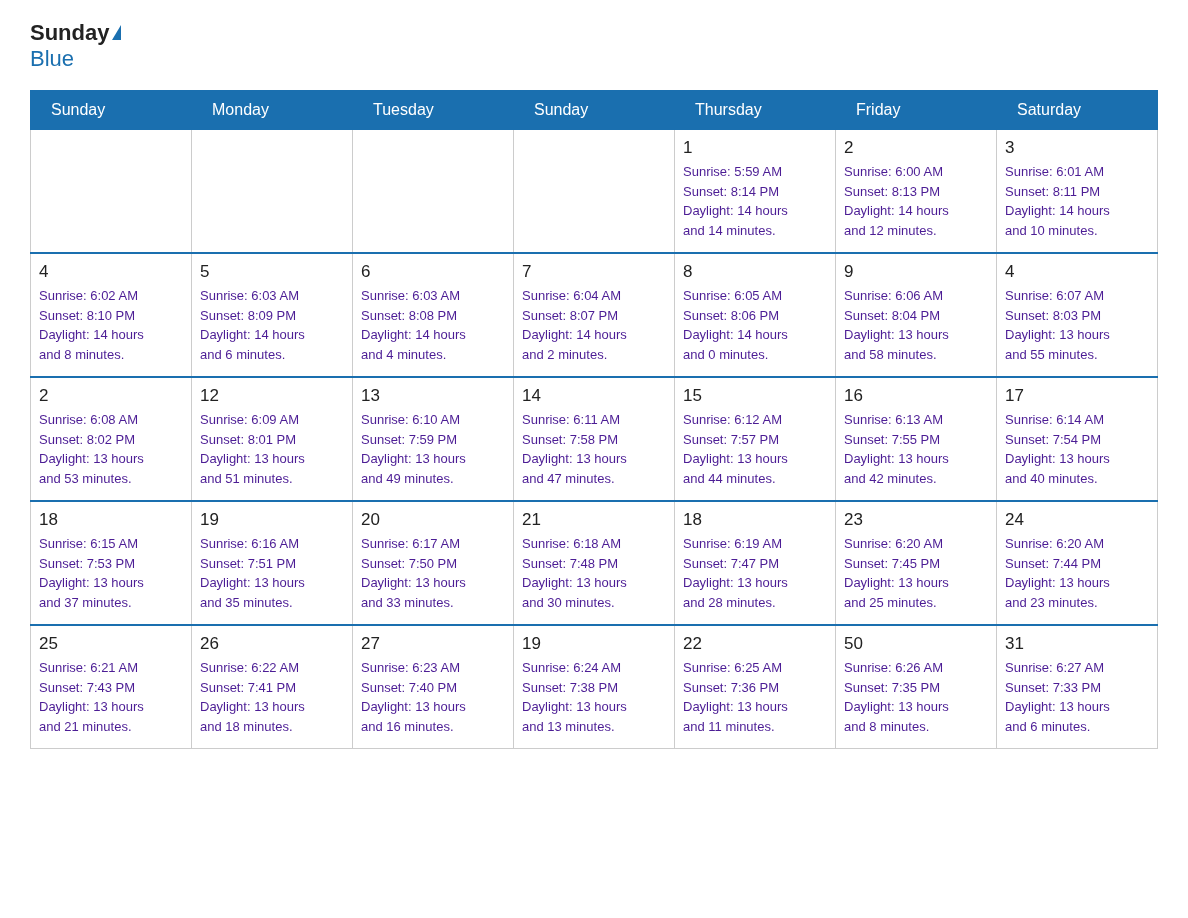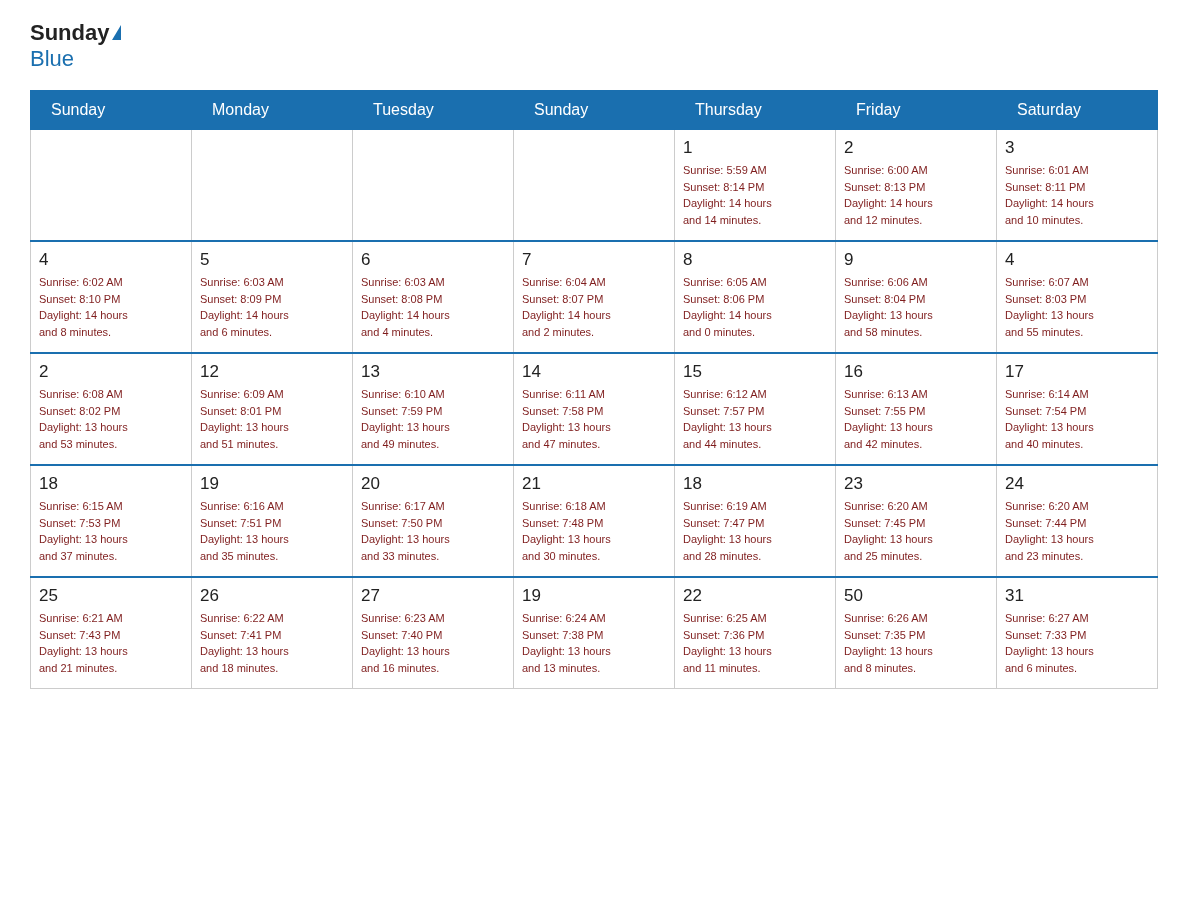--- a/index.html
+++ b/index.html
@@ -66,22 +66,22 @@
       min-height: 100px;
     }
     .day-number {
       font-size: 17px;
       color: #222;
       font-weight: normal;
       display: block;
       margin-bottom: 4px;
     }
     .day-info {
-      font-size: 11px;
-      color: #7f1d1d;
+      font-size: 13px;
+      color: #4c1d95;
       line-height: 1.5;
     }
     .empty-cell {
       background: #fff;
     }
     .row-divider td {
       border-top: 2px solid #1a6faf;
     }
   </style>
 </head>

